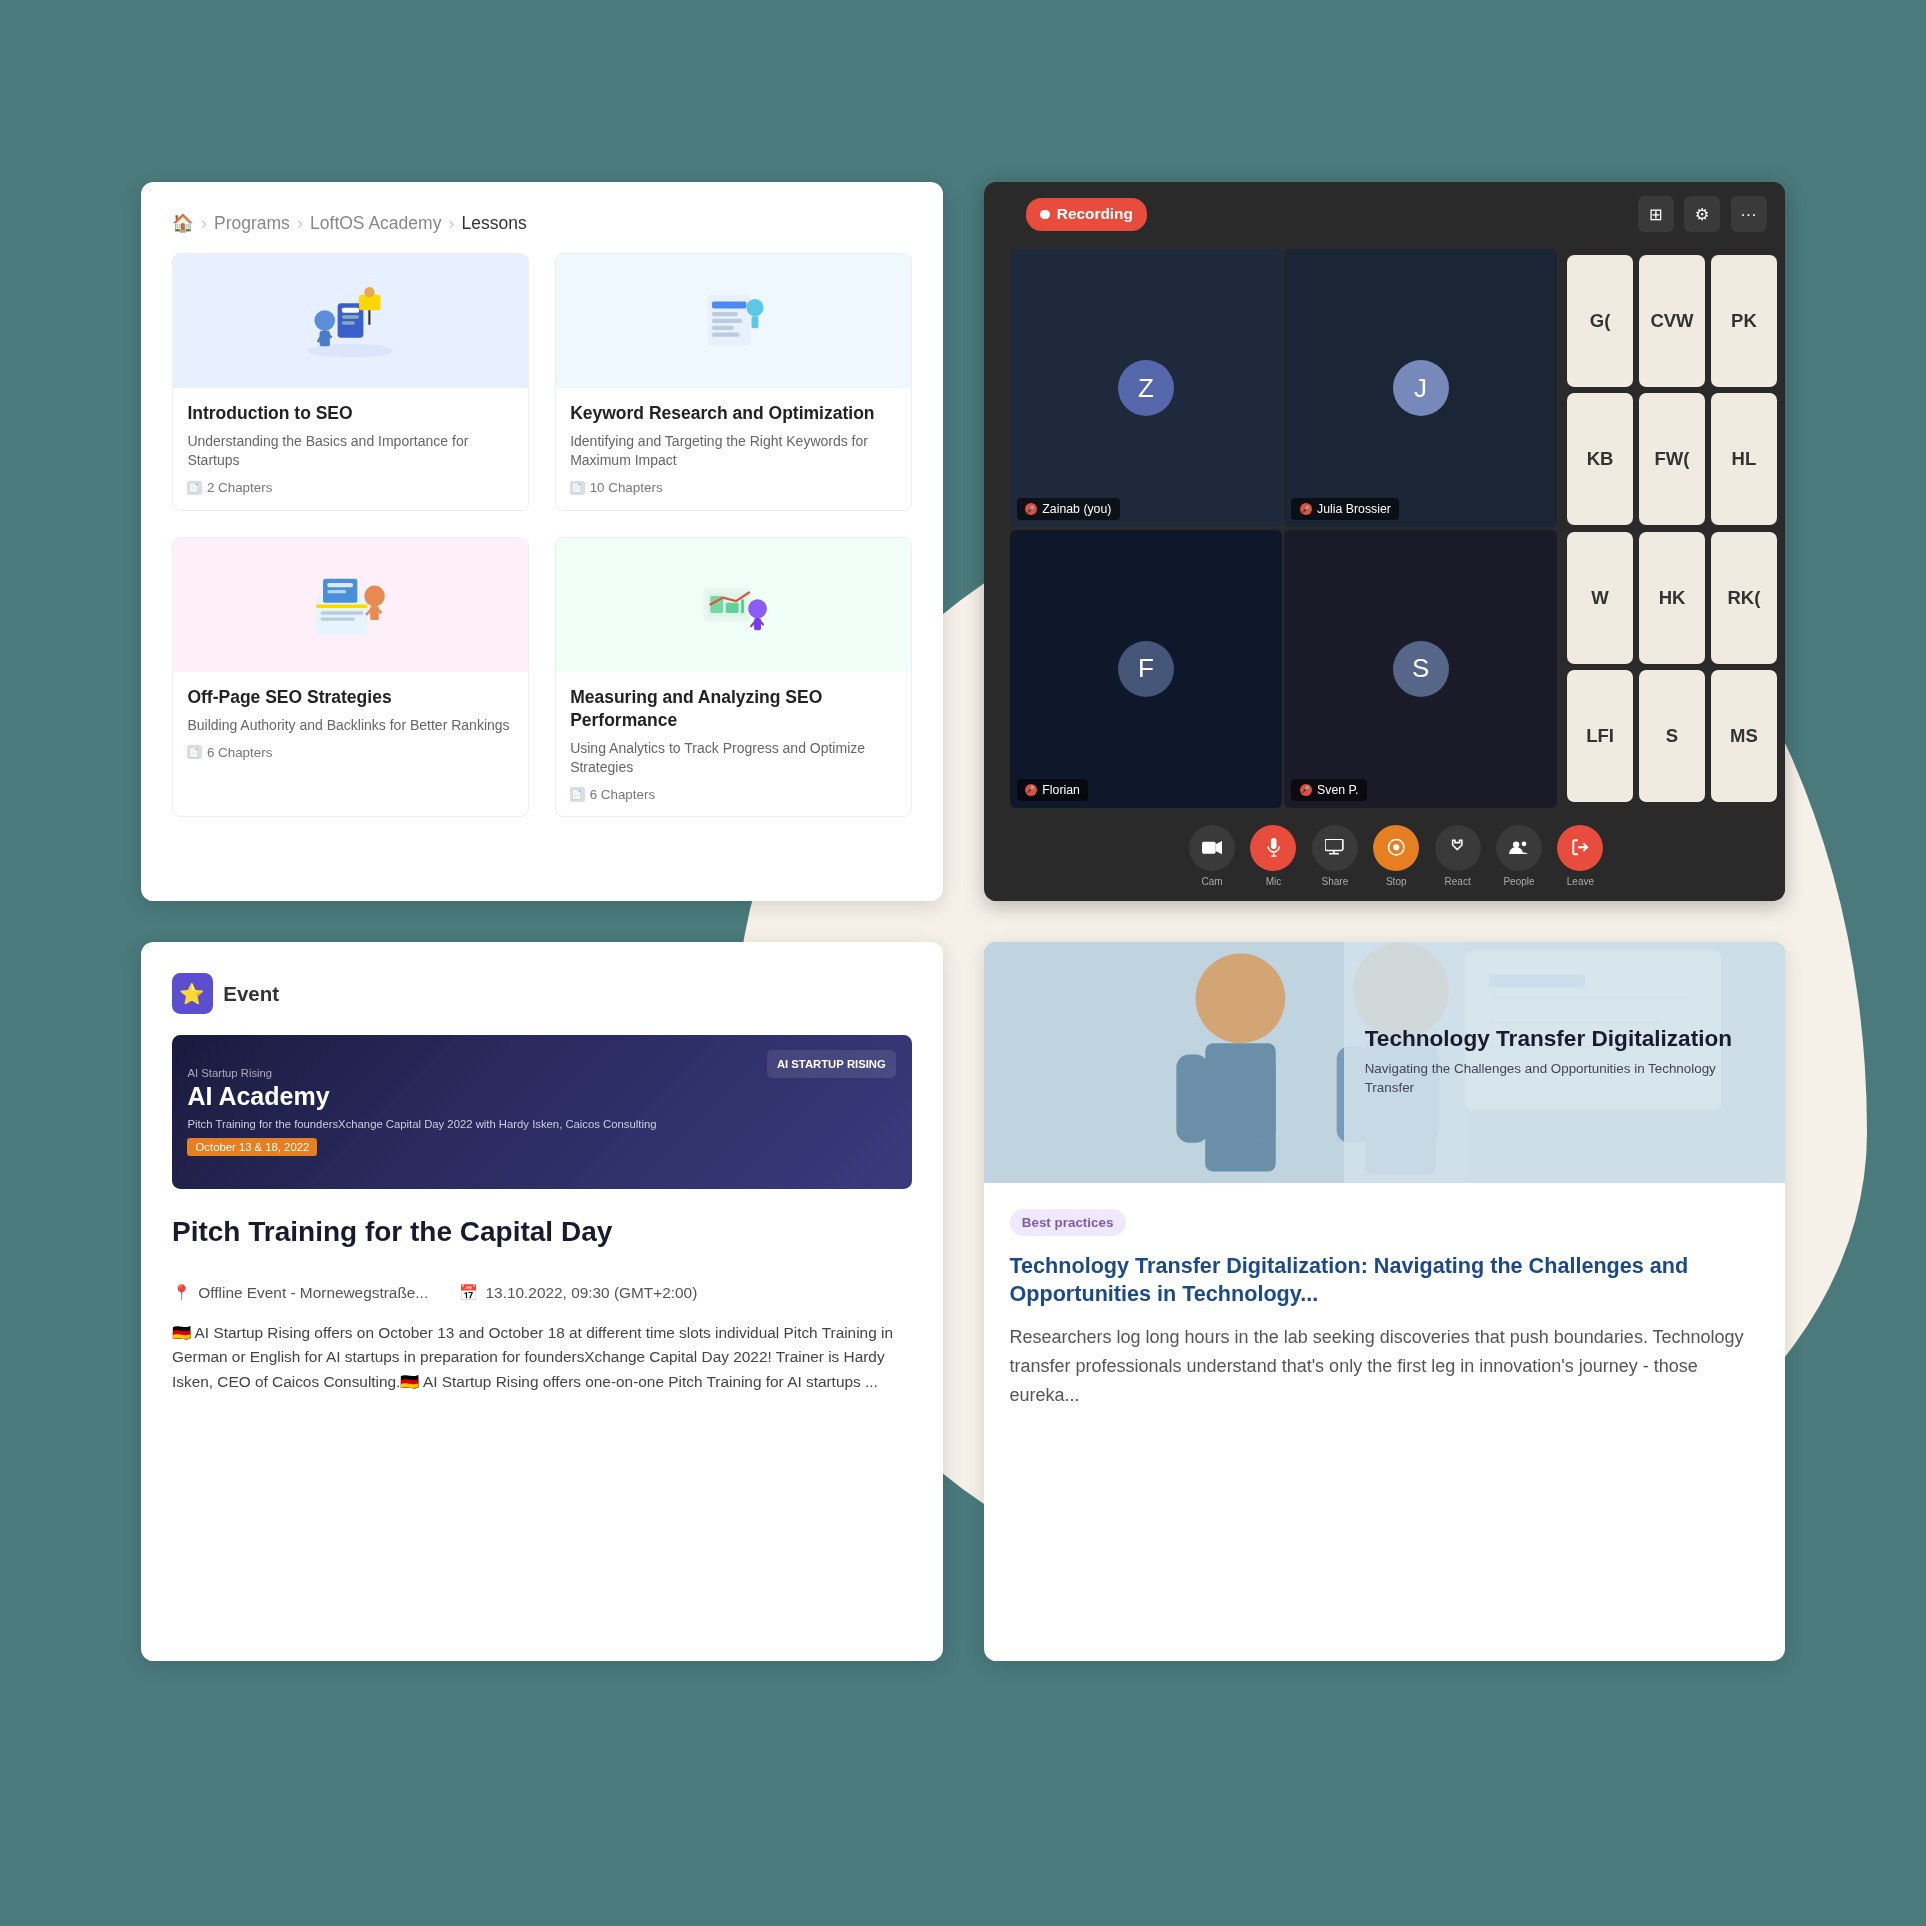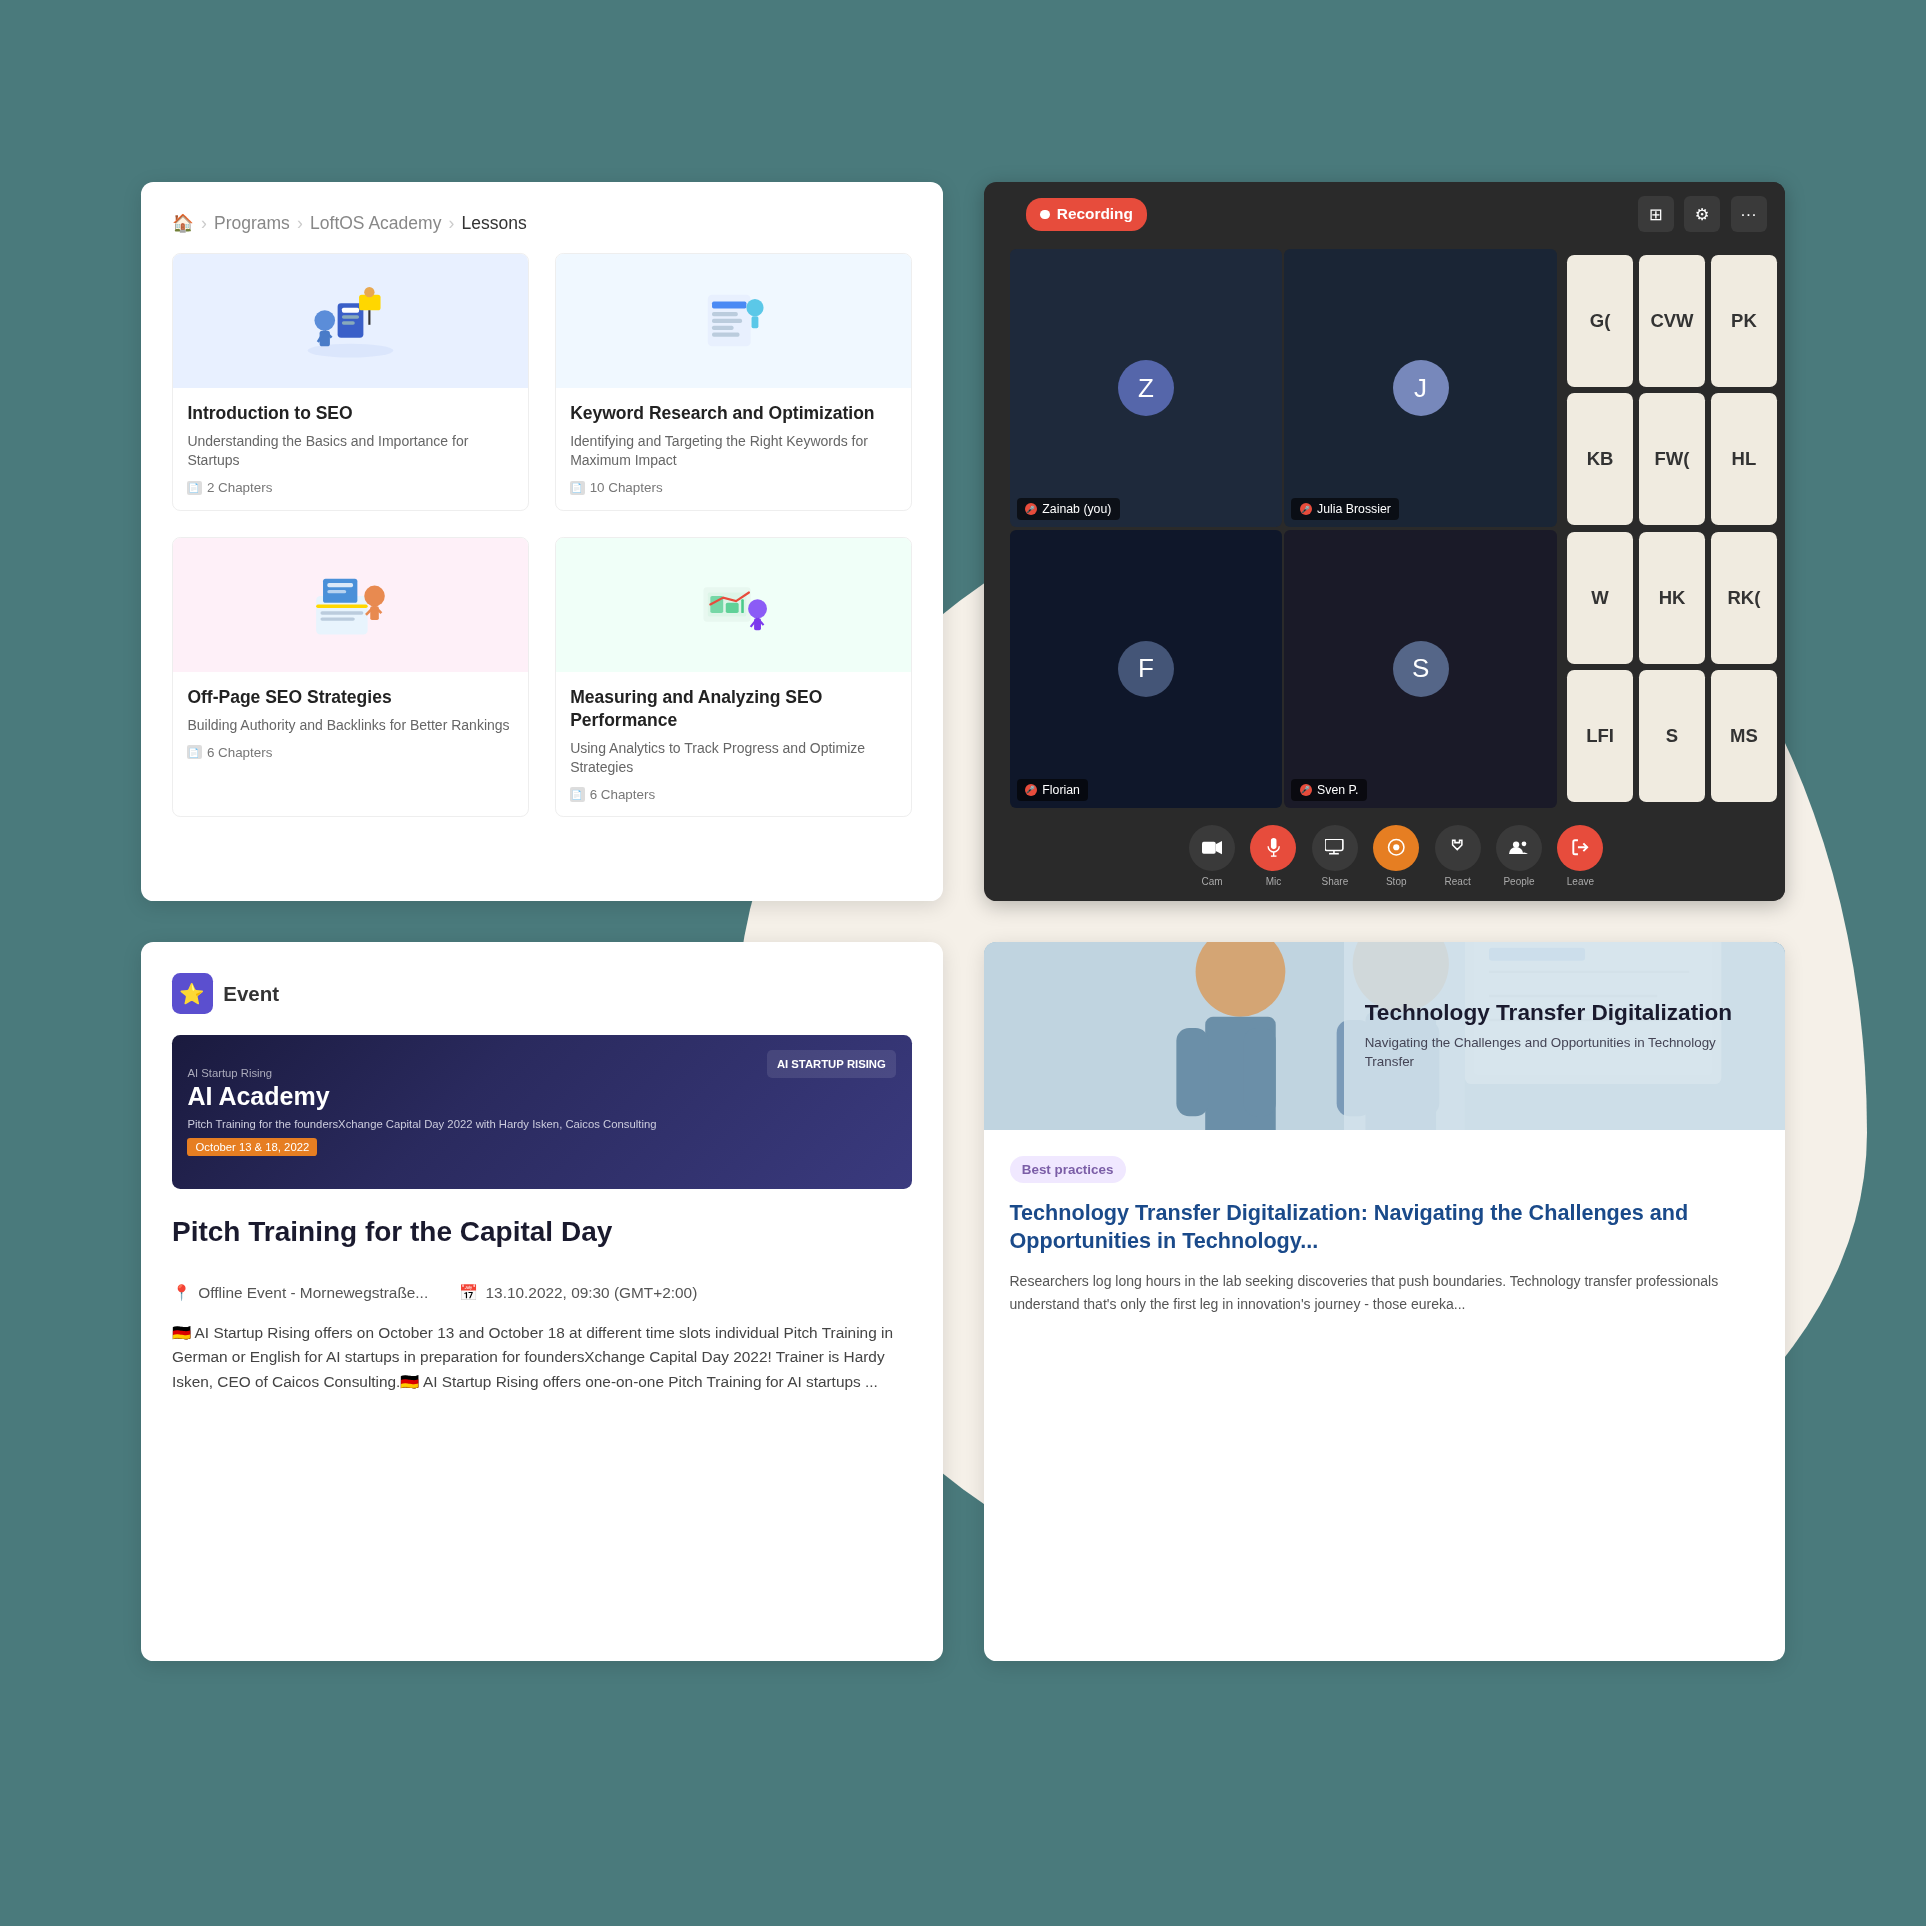--- a/index.html
+++ b/index.html
@@ -460,21 +460,21 @@
     .card-article {
       background: white;
       border-radius: 12.3px;
       overflow: hidden;
       box-shadow: 0 4.1px 20.5px rgba(0,0,0,0.12);
       min-height: 668px;
     }
 
     .article-hero {
       width: 100%;
-      height: 188px;
+      height: 241px;
       background: linear-gradient(135deg, #c8e0e8 0%, #a0c4d4 100%);
       position: relative;
       overflow: hidden;
       display: flex;
     }
 
     .article-body {
       padding: 26px;
     }
 
@@ -491,21 +491,21 @@
 
     .article-title {
       font-size: 21.6px;
       font-weight: 800;
       color: #1a4a8a;
       line-height: 1.3;
       margin-bottom: 15.4px;
     }
 
     .article-excerpt {
-      font-size: 14px;
+      font-size: 18px;
       color: #555;
       line-height: 1.6;
     }
 
     
     .participant-tile .tile-bg {
       width: 100%;
       height: 100%;
       display: flex;
       align-items: center;

